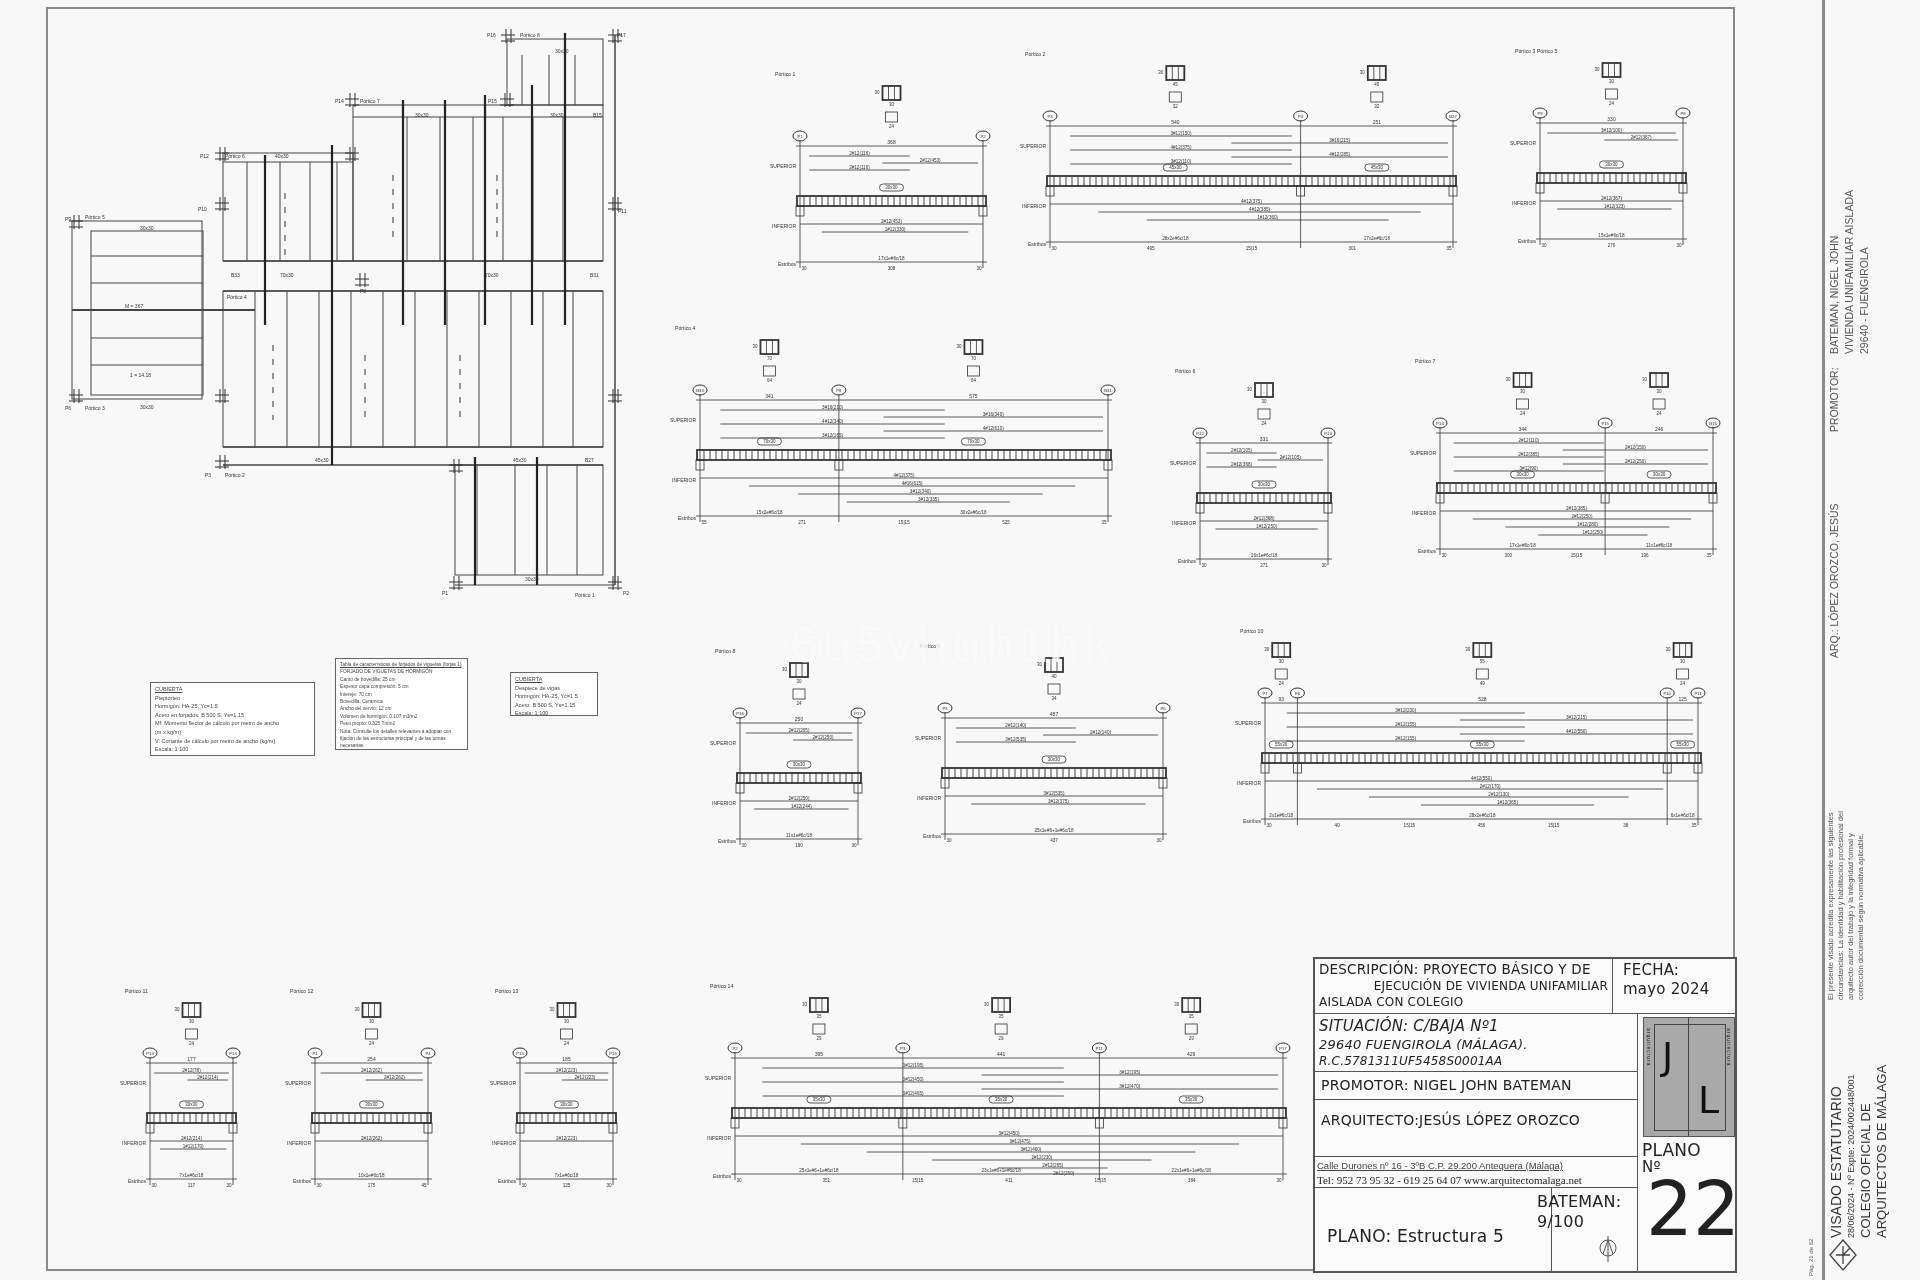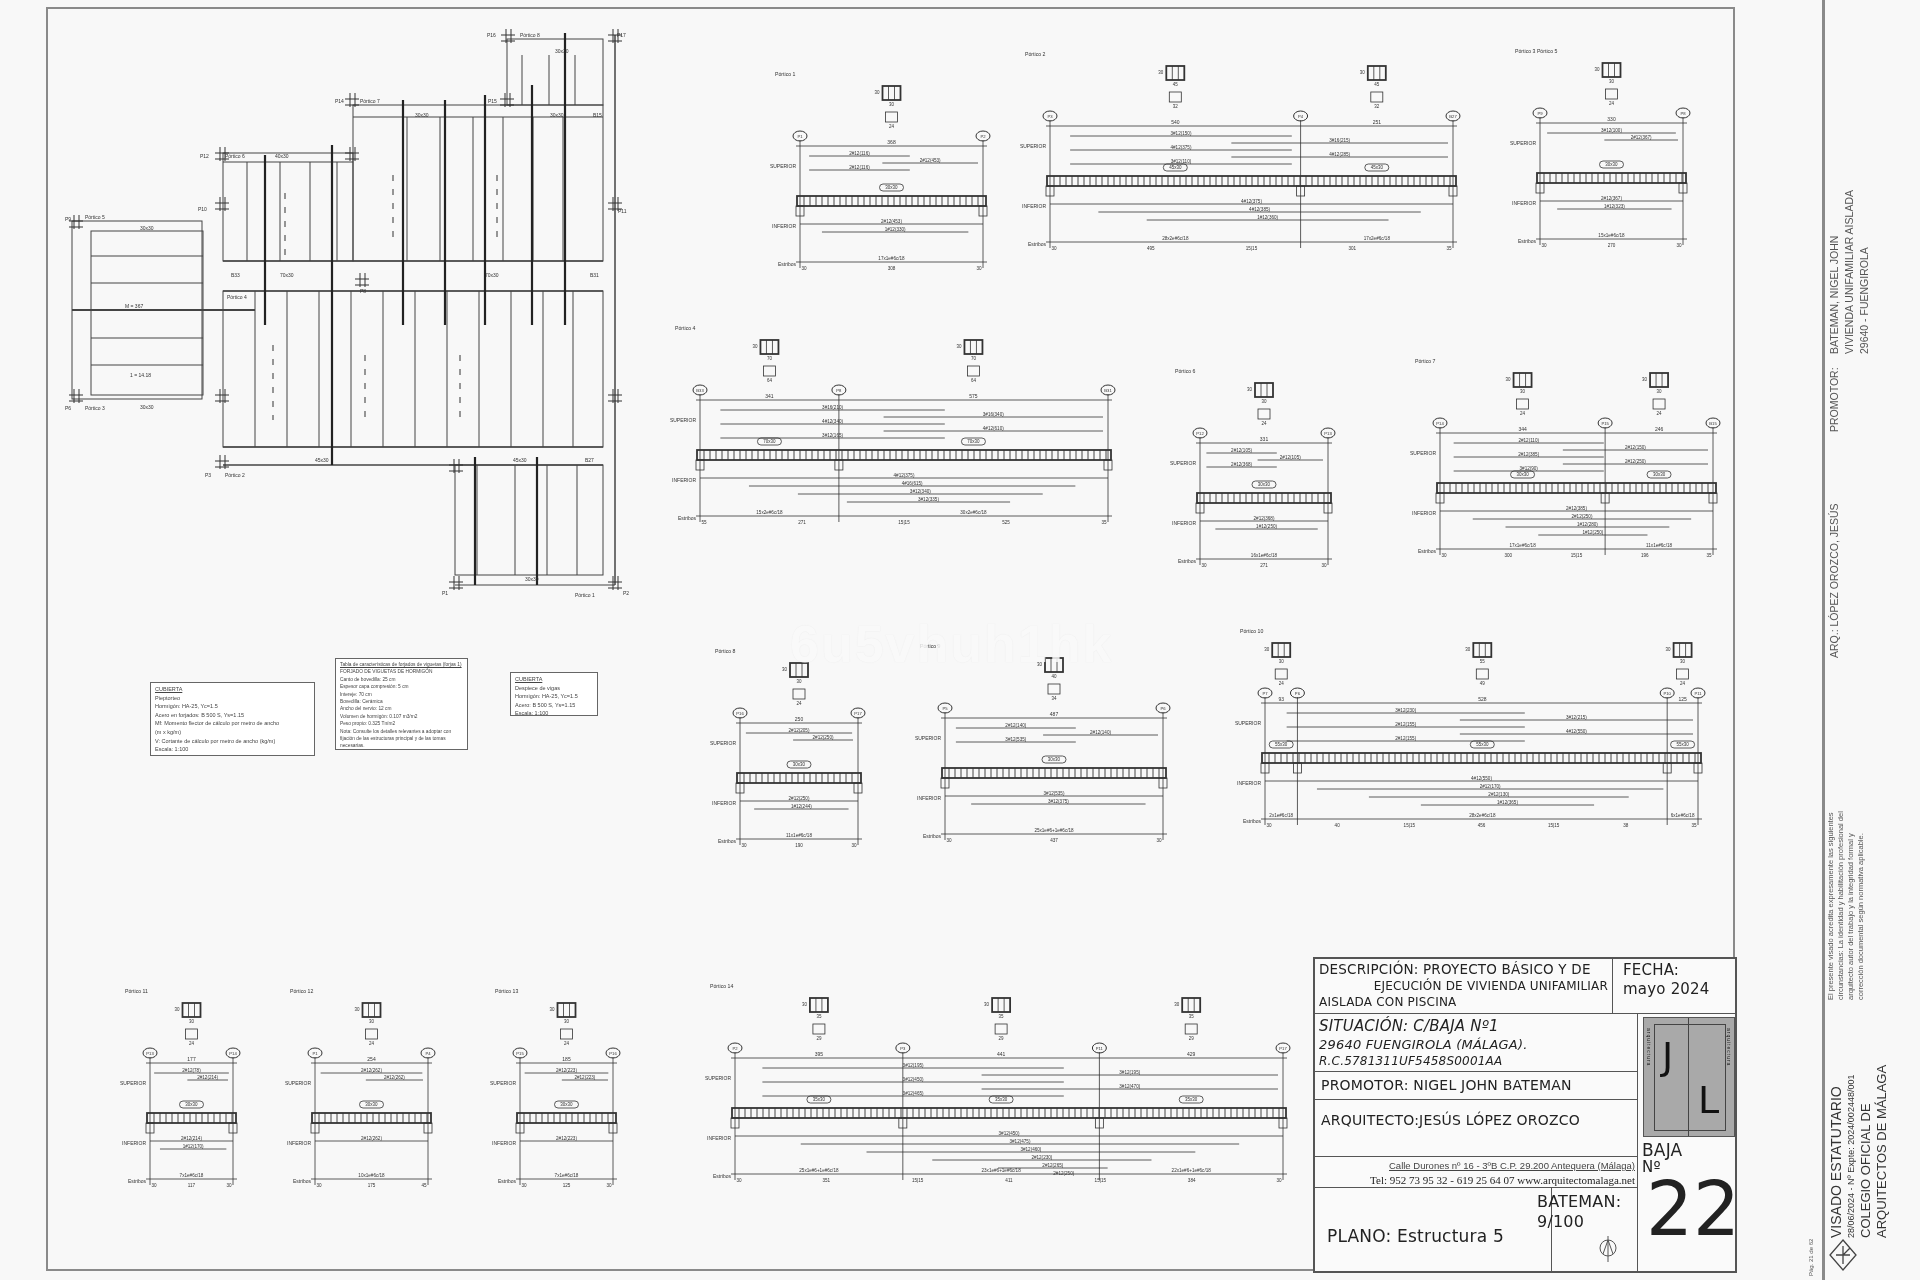--- a/index.html
+++ b/index.html
@@ -1457,54 +1457,54 @@
       </svg>
     </div>
   </div>
 
 <div class="watermark">6u5vhuh1hk</div>
 
 <div class="tb">
   <div class="cell" style="left:0;top:0;width:298px;height:55px;border-right-width:1.5px;border-bottom-width:1.5px;padding:2px 4px;">
     <div class="t">DESCRIPCIÓN: PROYECTO BÁSICO Y DE</div>
     <div class="t" style="font-size:12px;line-height:17px;text-align:right;">EJECUCIÓN DE VIVIENDA UNIFAMILIAR</div>
-    <div class="t" style="font-size:12px;line-height:14px;">AISLADA CON PISCINA</div>
+    <div class="t" style="font-size:12px;line-height:14px;">AISLADA CON COLEGIO</div>
   </div>
   <div class="cell" style="left:298px;top:0;width:124px;height:55px;border-bottom-width:1.5px;padding:2px 10px;">
     <div class="t" style="font-size:15px;line-height:19px;">FECHA:</div>
     <div class="t" style="font-size:15px;line-height:19px;">mayo  2024</div>
   </div>
   <div class="cell" style="left:0;top:55px;width:323px;height:58px;border-right-width:1.5px;border-bottom-width:1.5px;padding:3px 4px;font-style:italic;">
     <div class="t" style="font-size:15px;line-height:19px;">SITUACIÓN:  C/BAJA Nº1</div>
     <div class="t" style="font-size:13px;line-height:17px;">29640 FUENGIROLA (MÁLAGA).</div>
     <div class="t" style="font-size:12px;line-height:16px;">R.C.5781311UF5458S0001AA</div>
   </div>
   <div class="cell" style="left:0;top:113px;width:323px;height:28px;border-right-width:1.5px;border-bottom-width:1.5px;padding:5px 6px;">
     <div class="t" style="font-size:14px;">PROMOTOR: NIGEL JOHN BATEMAN</div>
   </div>
   <div class="cell" style="left:0;top:141px;width:323px;height:57px;border-right-width:1.5px;border-bottom-width:1.5px;padding:12px 6px;">
     <div class="t" style="font-size:14px;">ARQUITECTO:JESÚS LÓPEZ OROZCO</div>
   </div>
-  <div class="cell" style="left:0;top:198px;width:323px;height:31px;border-right-width:1.5px;border-bottom-width:1.5px;padding:1px 2px;text-align:right;">
+  <div class="cell" style="left:0;top:198px;width:323px;height:31px;border-right-width:1.5px;border-bottom-width:1.5px;padding:1px 2px;">
     <div class="addr" style="font-family:'Liberation Sans',sans-serif;font-size:9.5px;color:#444;text-decoration:underline;">Calle Durones nº 16 - 3ºB       C.P. 29.200       Antequera (Málaga)</div>
     <div class="addr">Tel: 952 73 95 32 - 619 25 64 07 www.arquitectomalaga.net</div>
   </div>
   <div class="cell" style="left:0;top:229px;width:237px;height:83px;border-right-width:1.5px;padding:40px 12px 0;">
     <div class="t" style="font-size:17px;">PLANO:  Estructura 5</div>
   </div>
   <div class="cell" style="left:218px;top:229px;width:105px;height:83px;border-right-width:1.5px;padding:4px 4px;">
     <div class="t" style="font-size:16px;line-height:20px;">BATEMAN:</div>
     <div class="t" style="font-size:16px;line-height:20px;">9/100</div>
     <svg width="22" height="30" style="position:absolute;left:64px;top:46px;">
       <circle cx="11" cy="14" r="8" fill="none" stroke="#555" stroke-width="1"></circle>
       <path d="M11 2 L11 28 M6 20 L11 6 L16 20" fill="none" stroke="#555" stroke-width="1"></path>
     </svg>
   </div>
   <div class="cell" style="left:323px;top:180px;width:99px;height:132px;padding:2px 4px;">
-    <div class="t" style="font-size:17px;line-height:19px;">BAJA</div>
+    <div class="t" style="font-size:17px;line-height:19px;">PLANO</div>
     <div class="t" style="font-size:15px;line-height:15px;">Nº</div>
     <div style="position:absolute;left:8px;top:30px;font-size:74px;line-height:80px;font-family:'DejaVu Sans',sans-serif;">22</div>
   </div>
 </div>
 <div class="logo">
   <div style="position:absolute;left:44px;top:0;width:1px;height:118px;background:#444;"></div>
   <div style="position:absolute;left:10px;top:6px;width:70px;height:105px;border:1px solid #444;"></div>
   <div class="L" style="left:18px;top:16px;">J</div>
   <div class="L" style="left:54px;top:60px;">L</div>
   <div class="vt" style="left:2px;top:10px;">arquitectura</div>

